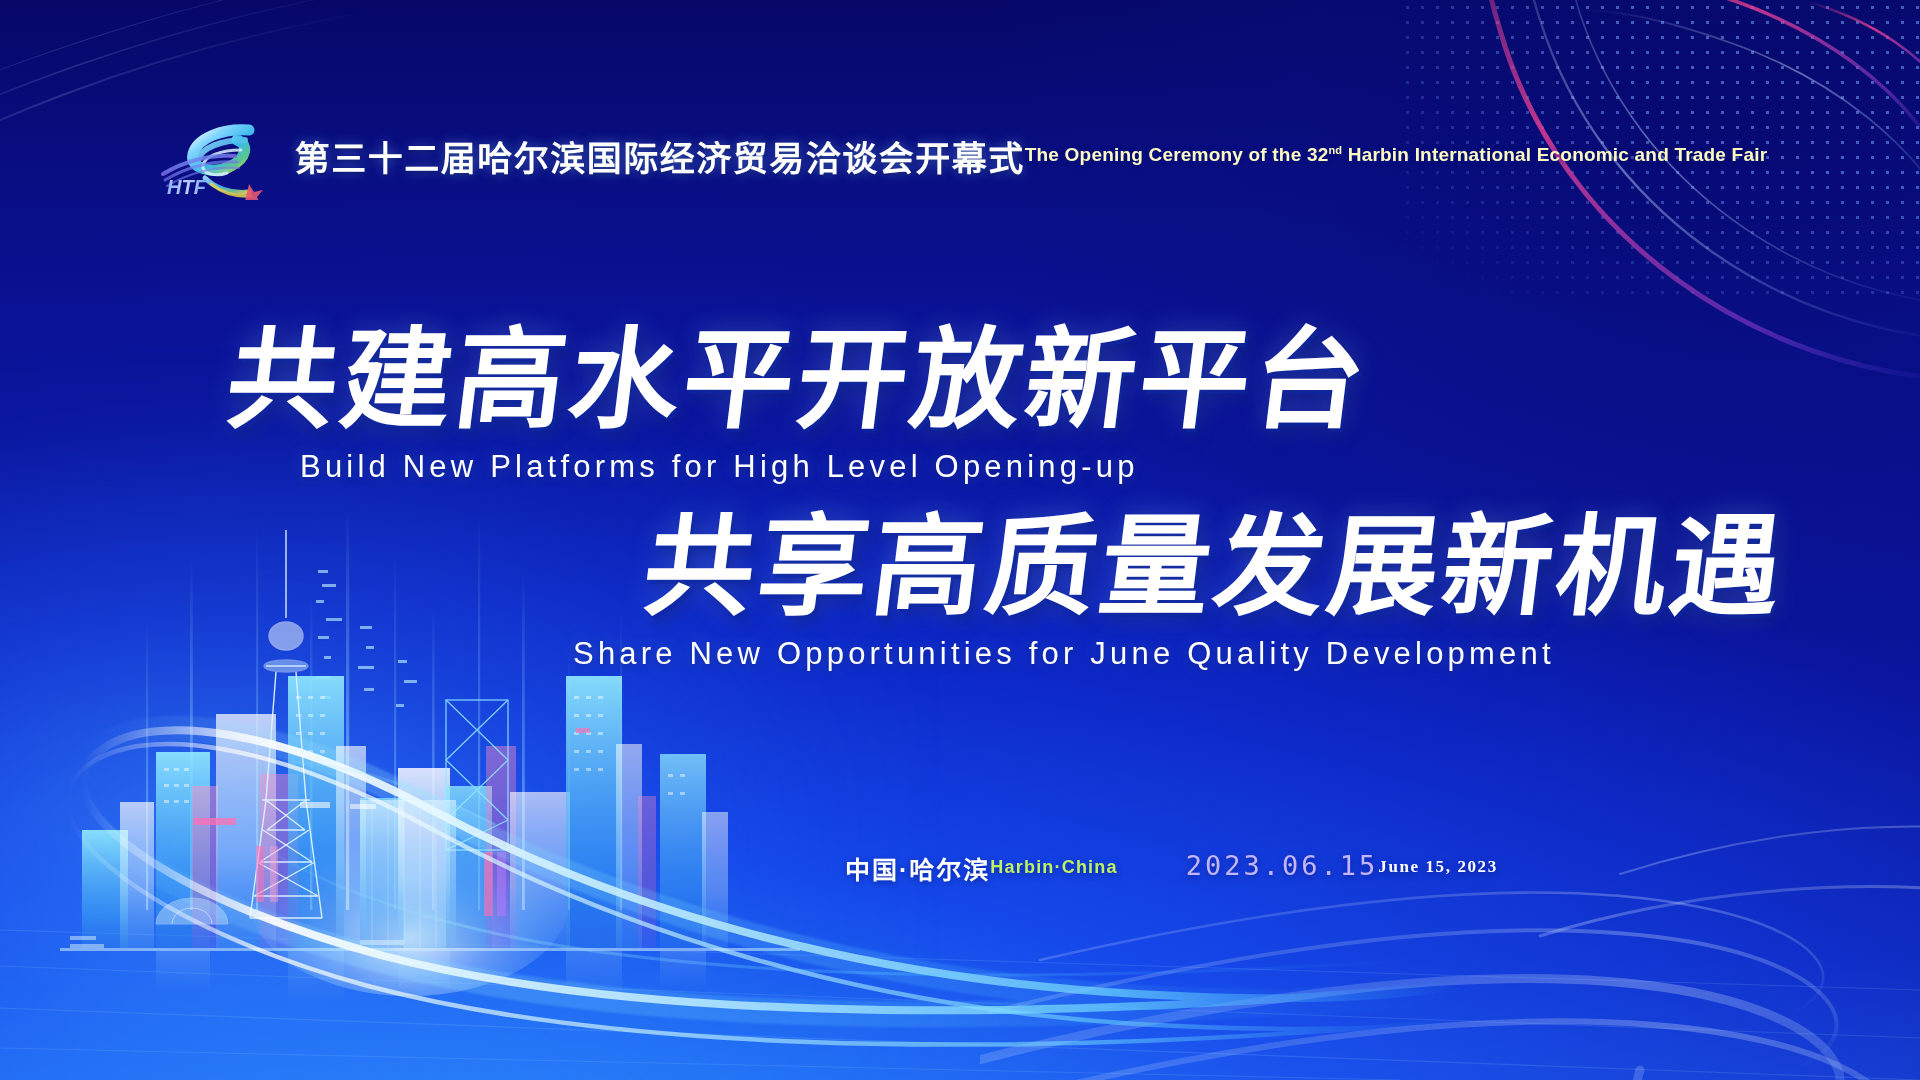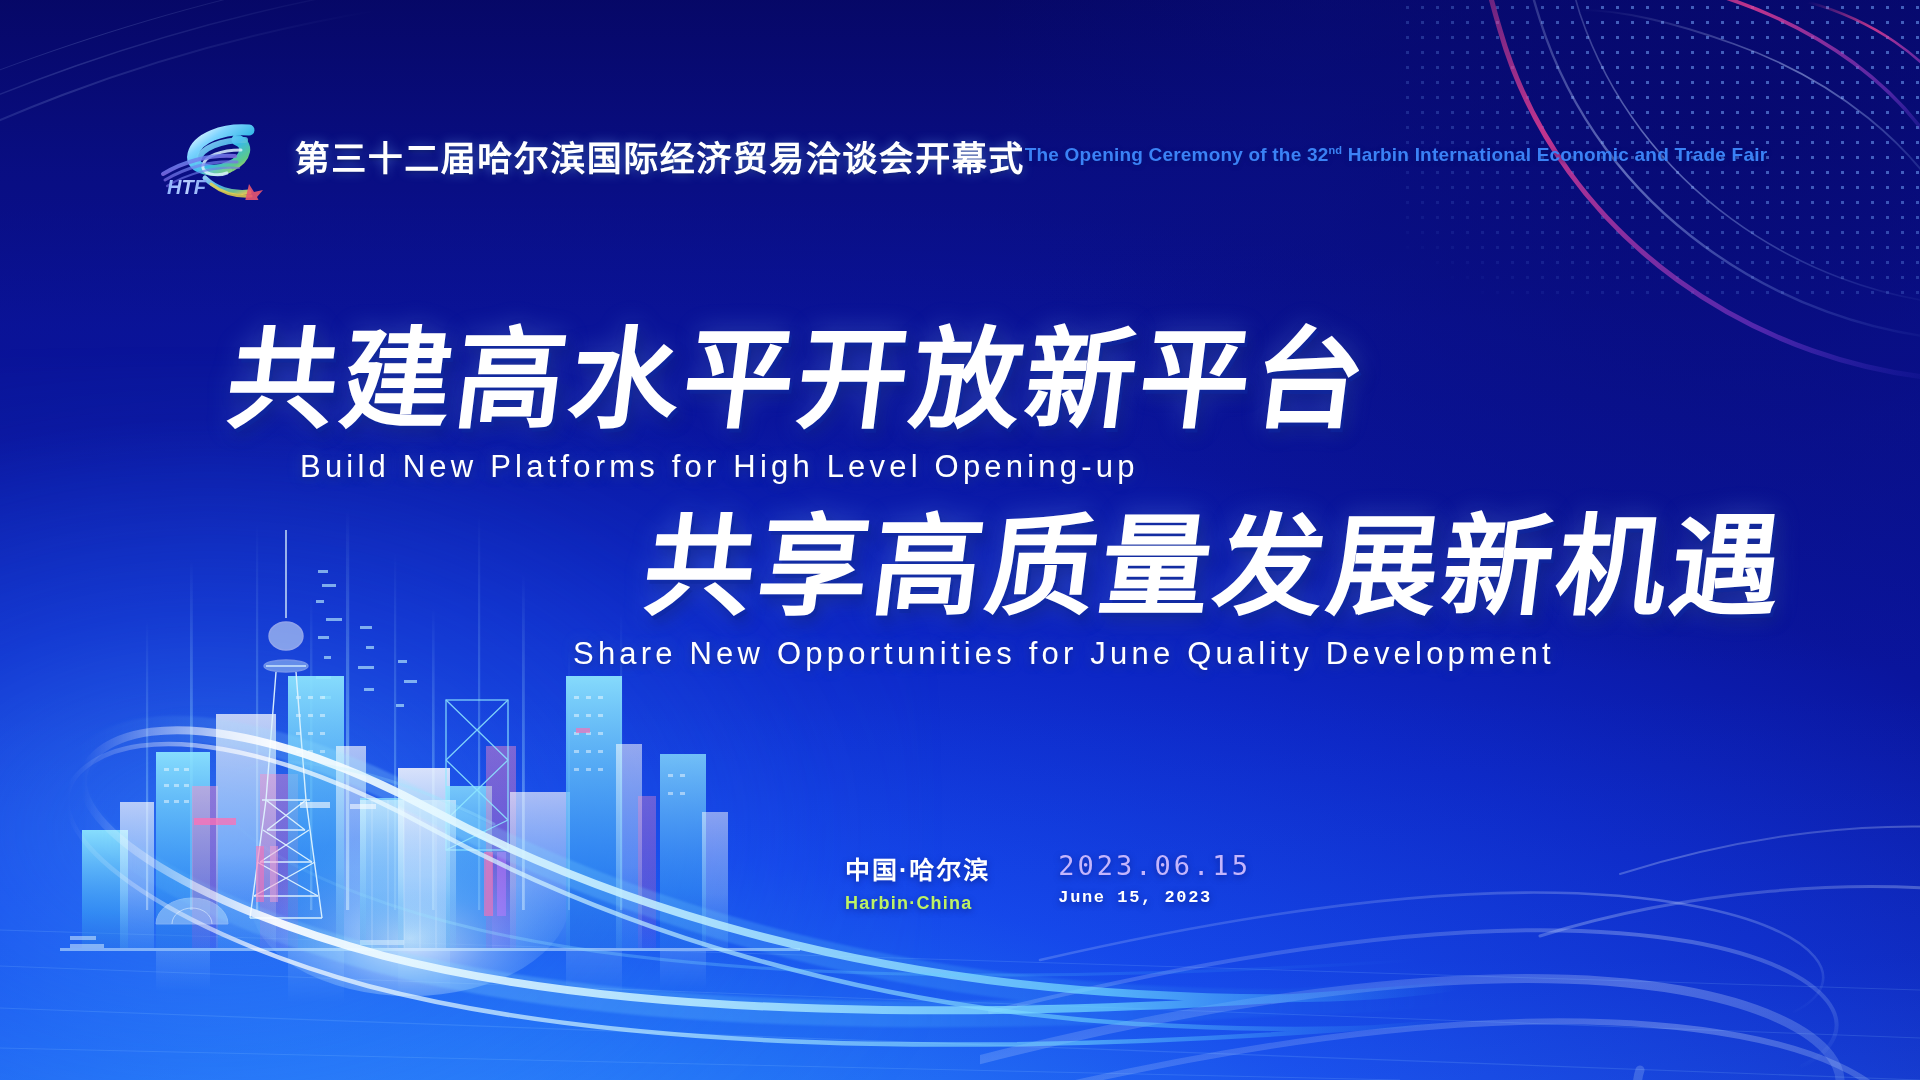--- a/index.html
+++ b/index.html
@@ -66,21 +66,21 @@
   }
   .logo-mark{ width:120px; height:82px; position:relative; flex:none; }
   .logo-text-block{ display:flex; align-items:flex-start; }
   .org-title-cn{
     font-size:35px; font-weight:700; color:#ffffff;
     letter-spacing:1.5px; line-height:1.12;
     text-shadow:0 0 12px rgba(120,190,255,.45), 0 2px 3px rgba(0,10,80,.55);
     white-space:nowrap;
   }
   .org-title-en{
-    font-size:19px; font-weight:700; color:#3b82f6;
+    font-size:19px; font-weight:700; color:#fef9c3;
     letter-spacing:.2px; margin-top:5px; white-space:nowrap;
     text-shadow:0 1px 4px rgba(0,20,100,.6);
   }
   .org-title-en sup{ font-size:11px; vertical-align:super; }
 
   
   .slogan-1{ position:absolute; left:228px; top:325px; }
   .slogan-2{ position:absolute; left:645px; top:512px; }
 
   .cn-line{
@@ -99,38 +99,38 @@
     text-shadow:0 2px 7px rgba(6,24,120,.62), 0 0 16px rgba(140,195,255,.30);
   }
   .slogan-1 .en-line{ margin-left:72px; }
   .slogan-2 .en-line{ margin-left:-72px; }
 
   
   .info-row{
     position:absolute; left:845px; top:850px;
     display:flex; align-items:flex-start; gap:68px;
   }
-  .info-col{ display:flex; flex-direction:column; }
+  .info-col{ display:flex; flex-direction:row; }
   .place-cn{
     font-size:25px; font-weight:700; color:#ffffff; letter-spacing:2px;
     text-shadow:0 2px 6px rgba(5,20,110,.55); white-space:nowrap;
   }
   .place-en{
     font-size:18px; font-weight:700; color:#bef264; letter-spacing:1.2px;
     margin-top:7px; white-space:nowrap;
     text-shadow:0 2px 6px rgba(5,20,110,.55);
   }
   .date-cn{
     font-size:27px; font-weight:400; color:#c4b5fd; letter-spacing:3px;
     font-family:"DejaVu Sans Mono","Liberation Mono",monospace;
     text-shadow:0 2px 6px rgba(5,20,110,.55); white-space:nowrap;
   }
   .date-en{
     font-size:17px; font-weight:700; color:#ffffff; letter-spacing:1.6px;
-    margin-top:7px; font-family:Liberation Mono, monospace;
+    margin-top:7px; font-family:Liberation Serif, serif;
     text-shadow:0 2px 6px rgba(5,20,110,.55); white-space:nowrap;
   }
 
   
   .city{ position:absolute; left:60px; bottom:60px; width:740px; height:520px; }
 </style>
 </head>
 <body>
 
 <div id="stage">

